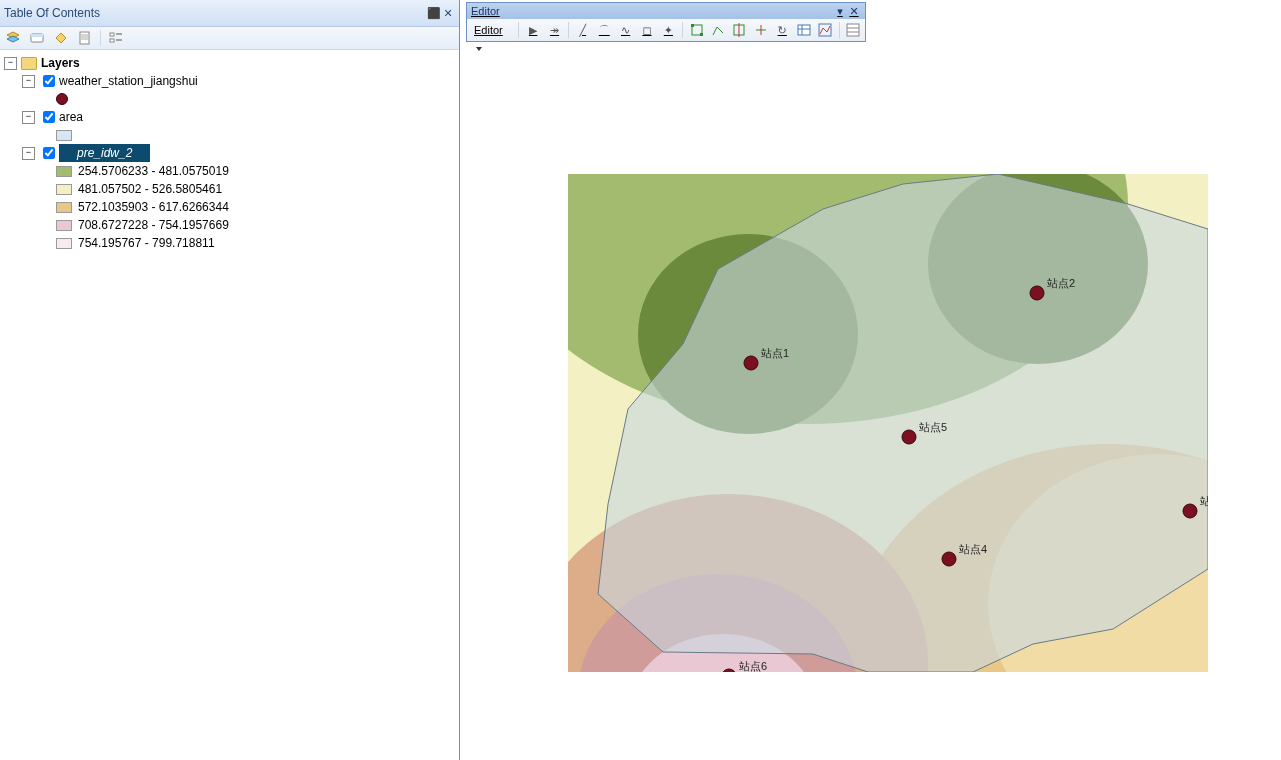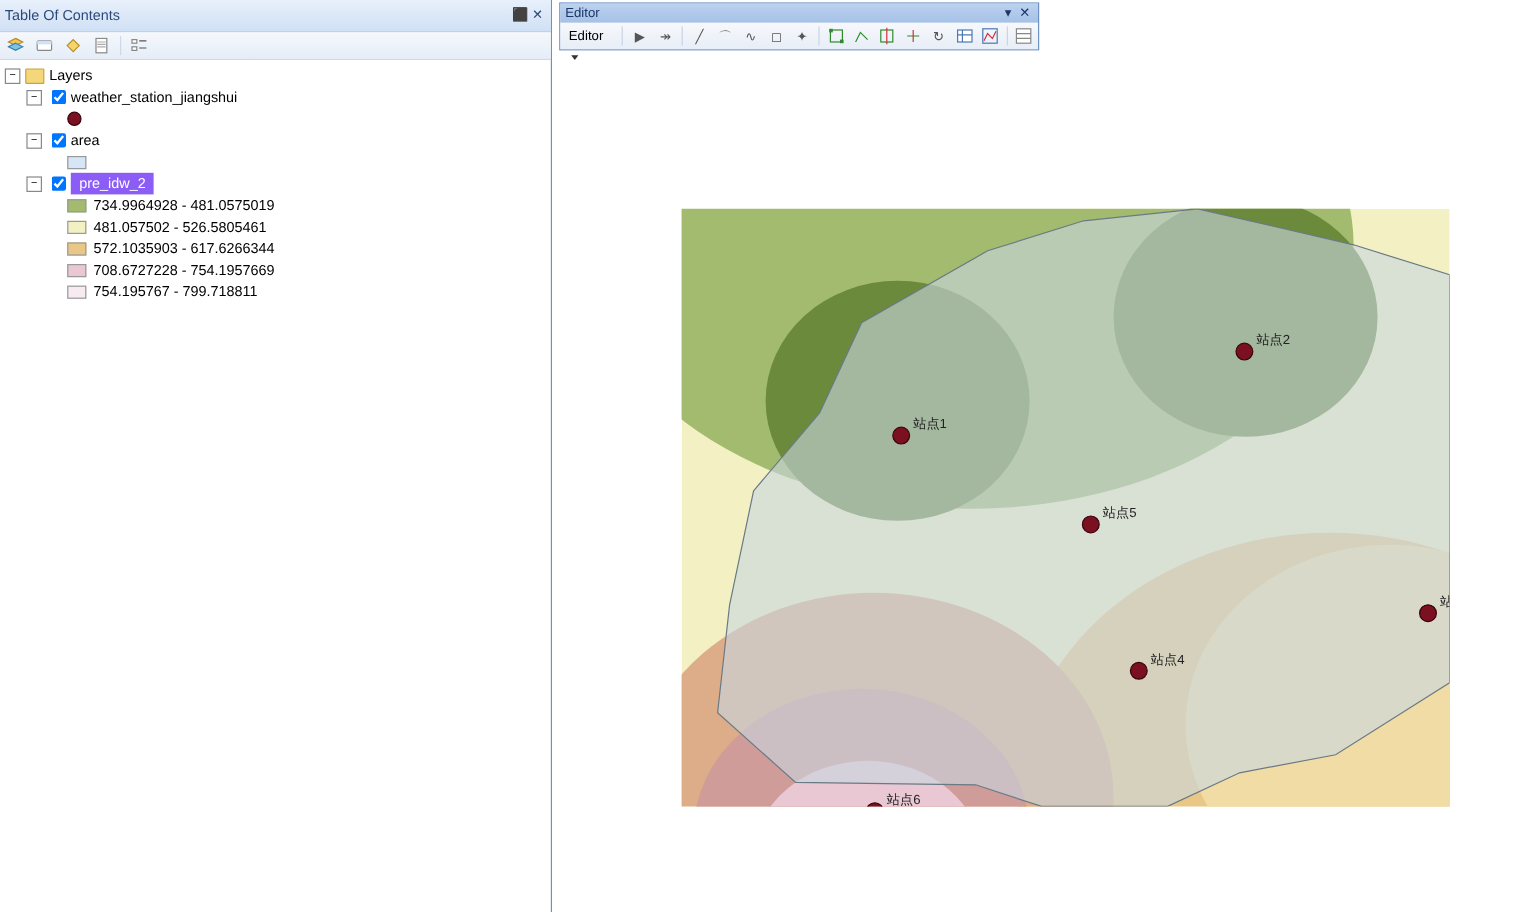--- a/index.html
+++ b/index.html
@@ -100,25 +100,26 @@
   }
   .folder-icon {
     width: 14px;
     height: 11px;
     background: #f5d77b;
     border: 1px solid #c7a63a;
     border-radius: 1px;
     margin-right: 4px;
   }
   .sel-label {
-    background: #8b5cf6;
+    background: #0c4a6e;
     color: #fff;
-    padding: 0 7px;
-  }
-  .layer-label { font-weight: normal; }
+    padding: 0 18px;
+    font-style: italic;
+  }
+  .layer-label { font-weight: bold; }
   .swatch {
     width: 14px;
     height: 9px;
     border: 1px solid #999;
     margin-right: 6px;
   }
   .point-symbol {
     width: 10px;
     height: 10px;
     background: #7a1020;
@@ -136,20 +137,21 @@
     background: #ffffff;
   }
   .editor-toolbar {
     position: absolute;
     top: 2px;
     left: 6px;
     width: 398px;
     border: 1px solid #6c91c3;
     background: #fff;
     font-size: 11px;
+    text-decoration: underline;
   }
   .editor-title {
     height: 16px;
     line-height: 16px;
     background: linear-gradient(#bcd2ef, #a5c1e7);
     padding: 0 4px;
     color: #1a3766;
     display: flex;
     align-items: center;
   }
@@ -280,21 +282,21 @@
       </div>
 
       <div class="node indent1">
         <div class="plusminus">−</div>
         <input type="checkbox" class="chk" checked="" style="">
         <span class="sel-label">pre_idw_2</span>
       </div>
       <div id="classes-holder">
           <div class="node indent2b">
             <div class="swatch" style="background: rgb(163, 187, 110);"></div>
-            <span>734.9964928 - 481.0575019</span>
+            <span>254.5706233 - 481.0575019</span>
           </div>
           <div class="node indent2b">
             <div class="swatch" style="background: rgb(243, 240, 195);"></div>
             <span>481.057502 - 526.5805461</span>
           </div>
           <div class="node indent2b">
             <div class="swatch" style="background: rgb(233, 199, 134);"></div>
             <span>572.1035903 - 617.6266344</span>
           </div>
           <div class="node indent2b">

